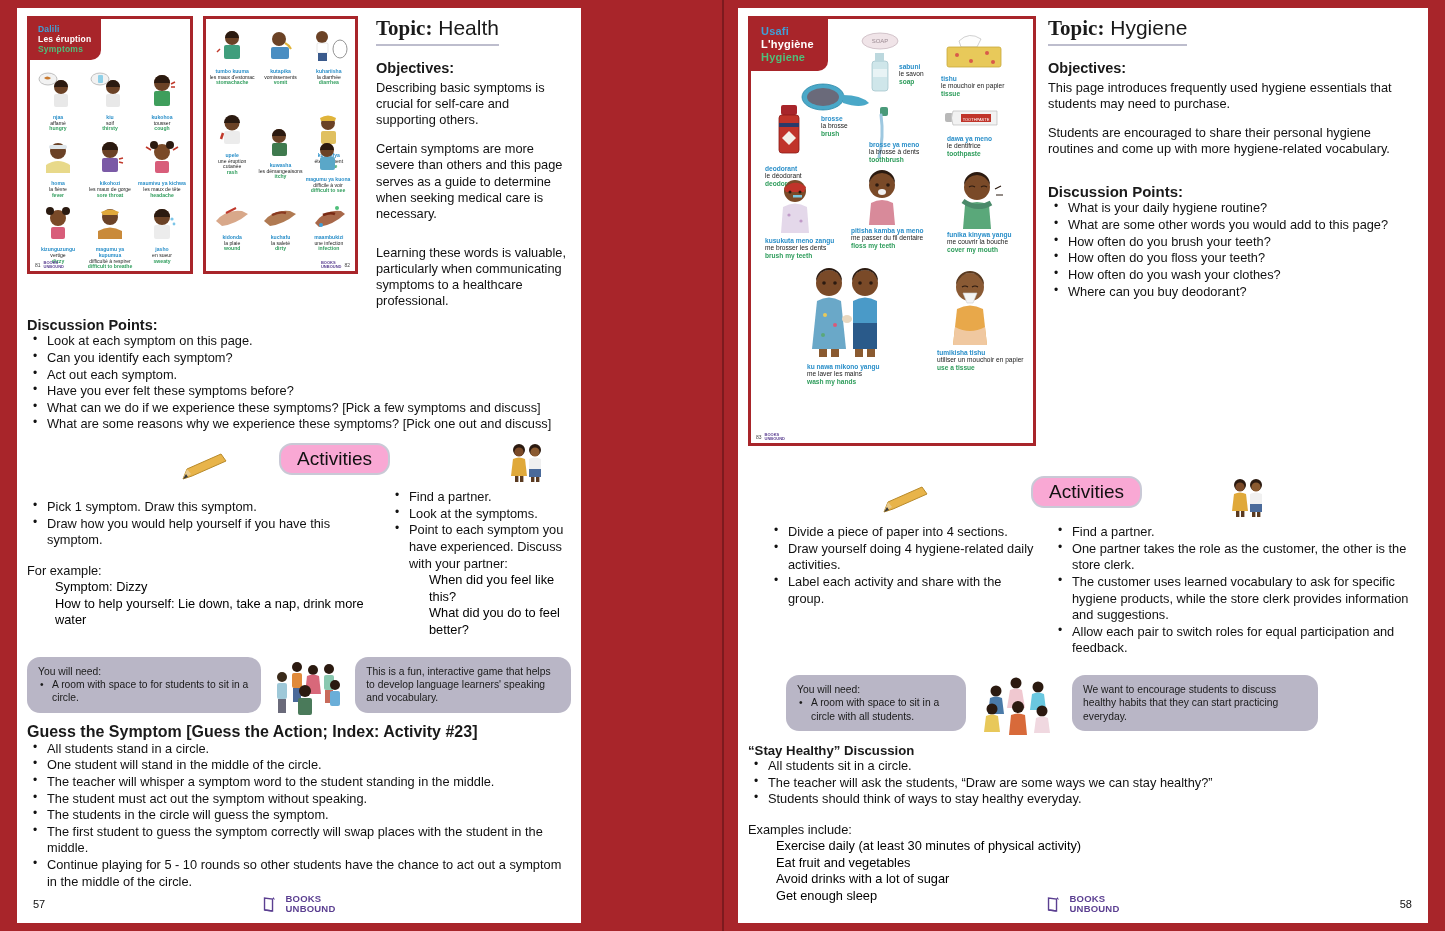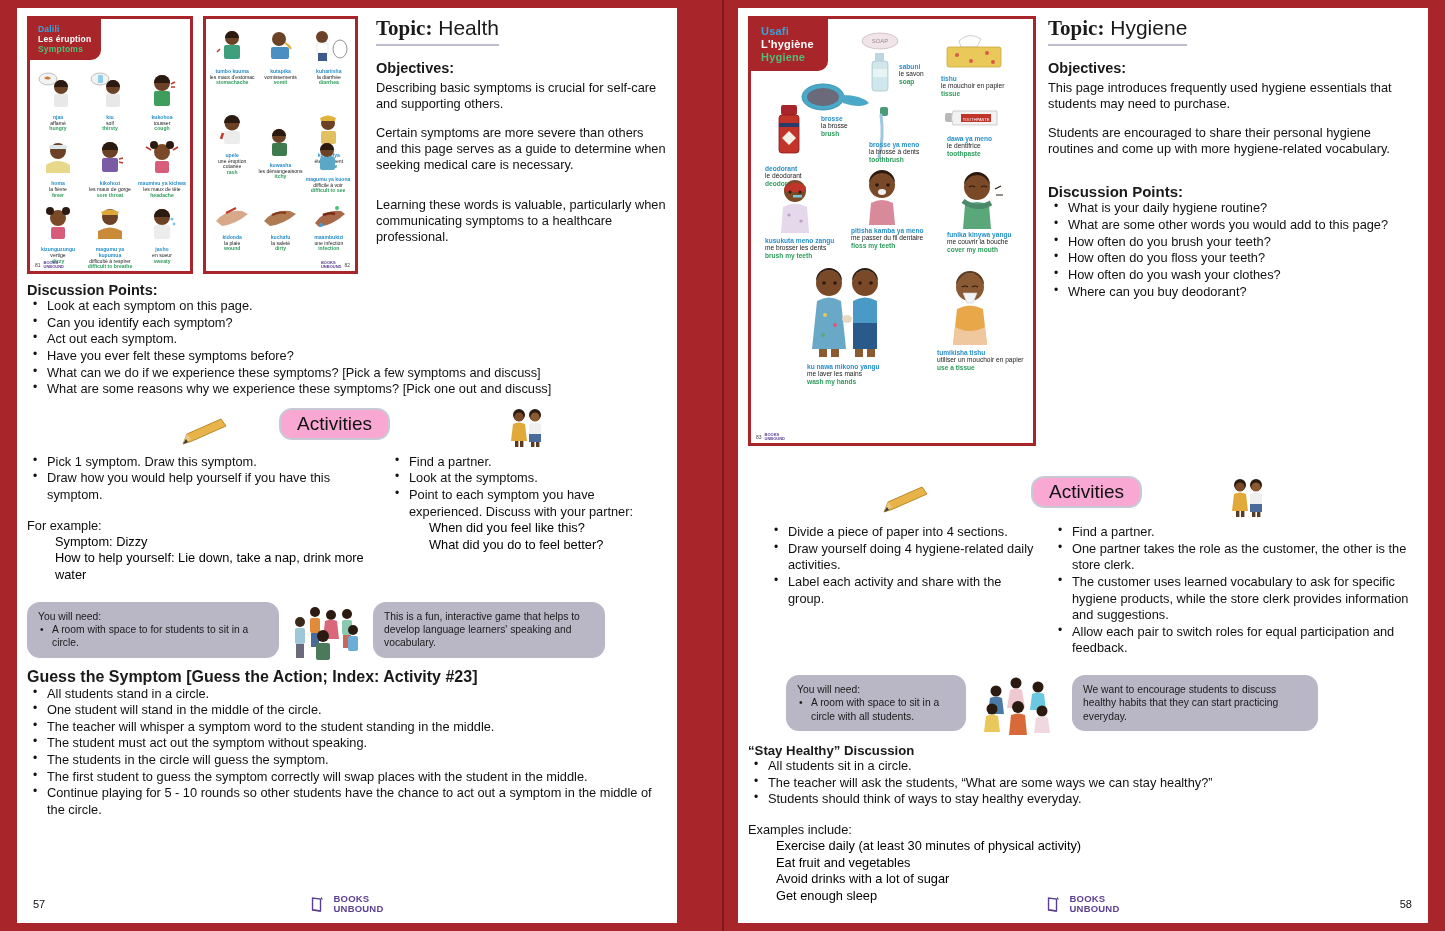--- a/index.html
+++ b/index.html
@@ -10,21 +10,21 @@
     overflow: hidden;
   }
   .spread { position: relative; width: 1445px; height: 931px; display: flex; }
   .gutter-line {
     position: absolute; left: 722px; top: 0; width: 2px; height: 931px;
     background: #7d1a1e; z-index: 5;
   }
   .page {
     position: relative; background: #ffffff; overflow: hidden;
   }
-  .page-left  { position: absolute; left: 17px;  top: 8px; width: 660px; height: 915px; }
+  .page-left  { position: absolute; left: 17px;  top: 8px; width: 564px; height: 915px; }
   .page-right { position: absolute; left: 738px; top: 8px; width: 690px; height: 915px; }
   .page-inner { position: absolute; inset: 0; padding: 8px 10px 0 10px; }
 
   
   .poster {
     border: 3px solid #a8252a; background: #fff; position: relative;
     overflow: hidden;
   }
   .poster-tab {
     background: #a8252a; color: #fff; padding: 5px 10px 6px 8px;
@@ -415,21 +415,21 @@
             <rect x="15" y="35" width="3.4" height="6" fill="#5a3a20"></rect>
           <circle cx="30" cy="9" r="6" fill="#2b1a10"></circle>
             <circle cx="30" cy="11" r="4.6" fill="#8a5a30"></circle>
           <path d="M24 18 q6-3 12 0 l0 10 l-12 0z" fill="#f0f0f0"></path>
           <rect x="24" y="28" width="12" height="8" fill="#4a6a9a"></rect>
           <rect x="26" y="36" width="3.4" height="5" fill="#5a3a20"></rect>
             <rect x="31" y="36" width="3.4" height="5" fill="#5a3a20"></rect>
         </svg>
       </div>
 
-      <div class="col2" style="margin-top:0px;">
+      <div class="col2" style="margin-top:0px;align-items:center;">
         <div style="width:348px;">
           <ul class="bul">
             <li>Pick 1 symptom. Draw this symptom.</li>
             <li>Draw how you would help yourself if you have this symptom.</li>
           </ul>
           <p class="body" style="margin-top:14px;">For example:</p>
           <div class="sub-ind">Symptom: Dizzy</div>
           <div class="sub-ind">How to help yourself: Lie down, take a nap, drink more water</div>
         </div>
         <div style="flex:1;">
@@ -771,21 +771,21 @@
             <path d="M35 40 q7-3 14 0 l2 20 l-18 0z" fill="#d86a3a"></path>
         </svg>
         <div class="callout" style="width:246px;">
           <span>We want to encourage students to discuss healthy habits that they can start practicing everyday.</span>
         </div>
       </div>
 
       <h3 class="sec" style="margin-top:6px; font-size:13.2px;">“Stay Healthy” Discussion</h3>
       <ul class="bul">
         <li>All students sit in a circle.</li>
-        <li>The teacher will ask the students, “What are some ways we can stay healthy?”</li>
+        <li>The teacher will ask the students, “Draw are some ways we can stay healthy?”</li>
         <li>Students should think of ways to stay healthy everyday.</li>
       </ul>
       <p class="body" style="margin-top:14px;">Examples include:</p>
       <div class="sub-ind">Exercise daily (at least 30 minutes of physical activity)</div>
       <div class="sub-ind">Eat fruit and vegetables</div>
       <div class="sub-ind">Avoid drinks with a lot of sugar</div>
       <div class="sub-ind">Get enough sleep</div>
     </div>
 
     <div class="pg-footer">

